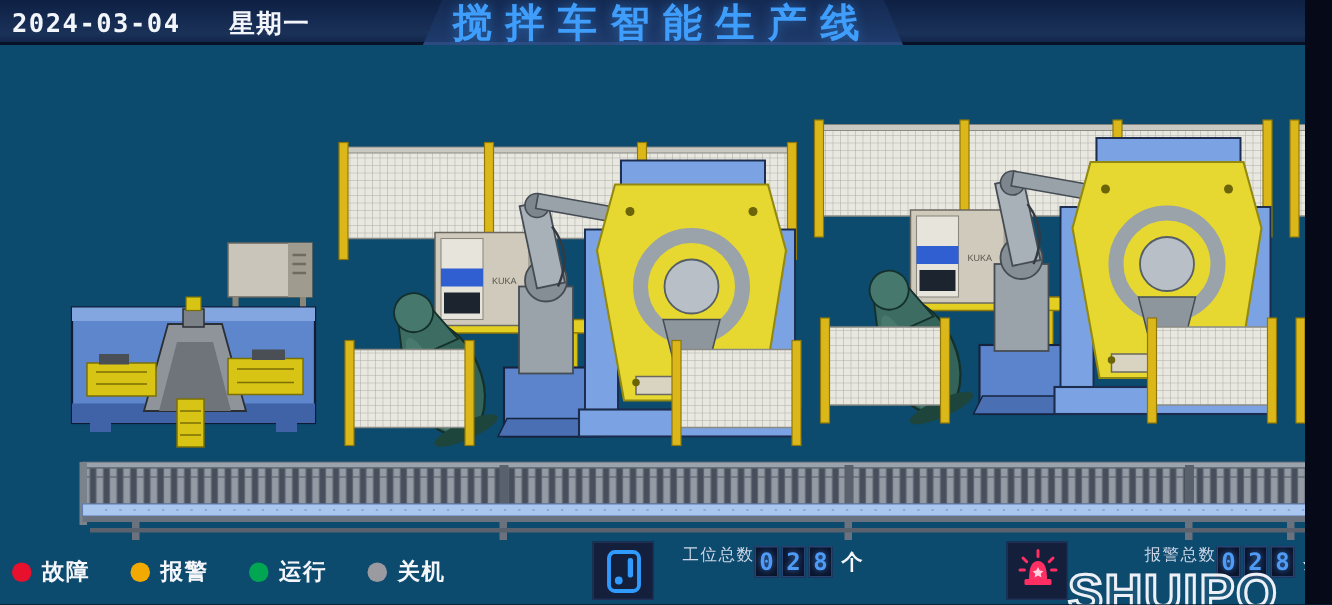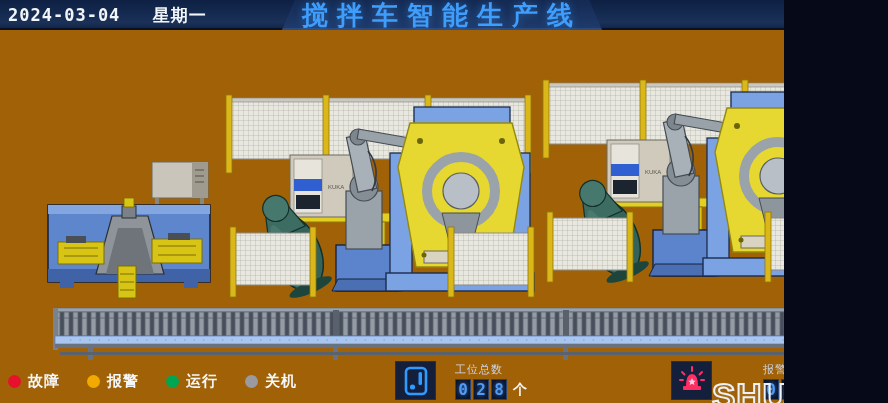--- a/index.html
+++ b/index.html
@@ -1,17 +1,17 @@
 <!DOCTYPE html>
 <html><head>
 <meta charset="utf-8">
 <style>
   html,body{margin:0;padding:0;background:#060a18;}
   *{box-sizing:border-box;}
-  #app{position:relative;width:784px;height:403px;background:#a16207;overflow:hidden;
+  #app{position:relative;width:870px;height:403px;background:#0c4a6e;overflow:hidden;
        font-family:"Liberation Sans","DejaVu Sans",sans-serif;color:#fff;}
   
   #header{position:absolute;left:0;top:0;width:888px;height:30px;
           background:linear-gradient(180deg,#0e2044 0%,#1a3158 80%,#12264a 100%);
           border-bottom:2px solid #091126;}
   .hdr-date{position:absolute;left:8px;top:4px;font-family:"DejaVu Sans Mono",monospace;
             font-weight:bold;font-size:17px;color:#f2f5fa;letter-spacing:1px;white-space:nowrap;}
   .hdr-title-panel{position:absolute;left:282px;top:0;width:320px;height:30px;
             background:linear-gradient(180deg,#142a52,#1f3c6d);
             clip-path:polygon(4% 0,96% 0,100% 100%,0 100%);
@@ -29,21 +29,21 @@
   
   #statusbar{position:absolute;left:0;top:360px;width:888px;height:43px;}
   #legend{position:absolute;left:8px;top:0;height:43px;display:flex;align-items:center;gap:27px;}
   .legend-item{display:flex;align-items:center;gap:7px;}
   .dot{width:13px;height:13px;border-radius:50%;flex:0 0 auto;}
   .legend-label{font-size:15px;font-weight:bold;color:#f4f6fa;letter-spacing:1px;}
   .icon-panel{position:absolute;top:1px;width:41px;height:39px;background:#141f3c;
               border:1px solid #1f2f55;display:flex;align-items:center;justify-content:center;}
   #station-icon-panel{left:395px;}
   #alarm-icon-panel{left:671px;}
-  .counter{position:absolute;display:flex;flex-direction:column;}
+  .counter{position:absolute;display:flex;flex-direction:row;}
   #station-counter{left:455px;top:2px;}
   #alarm-counter{left:763px;top:2px;z-index:1;}
   .counter-label{font-size:11px;color:#cdd5e6;letter-spacing:1px;}
   .digit-row{display:flex;align-items:center;gap:2px;margin-top:2px;}
   .digit-box{width:16px;height:21px;background:#0a142c;border:1px solid #2b4270;
              display:flex;align-items:center;justify-content:center;
              font-family:"DejaVu Sans Mono",monospace;font-weight:bold;font-size:16px;
              color:#4f9bf5;text-shadow:0 0 5px rgba(79,155,245,.7);}
   .counter-unit{font-size:14px;font-weight:bold;color:#f4f6fa;margin-left:4px;}
   #logo{position:absolute;left:712px;top:16px;z-index:2;font-weight:bold;font-size:35px;

